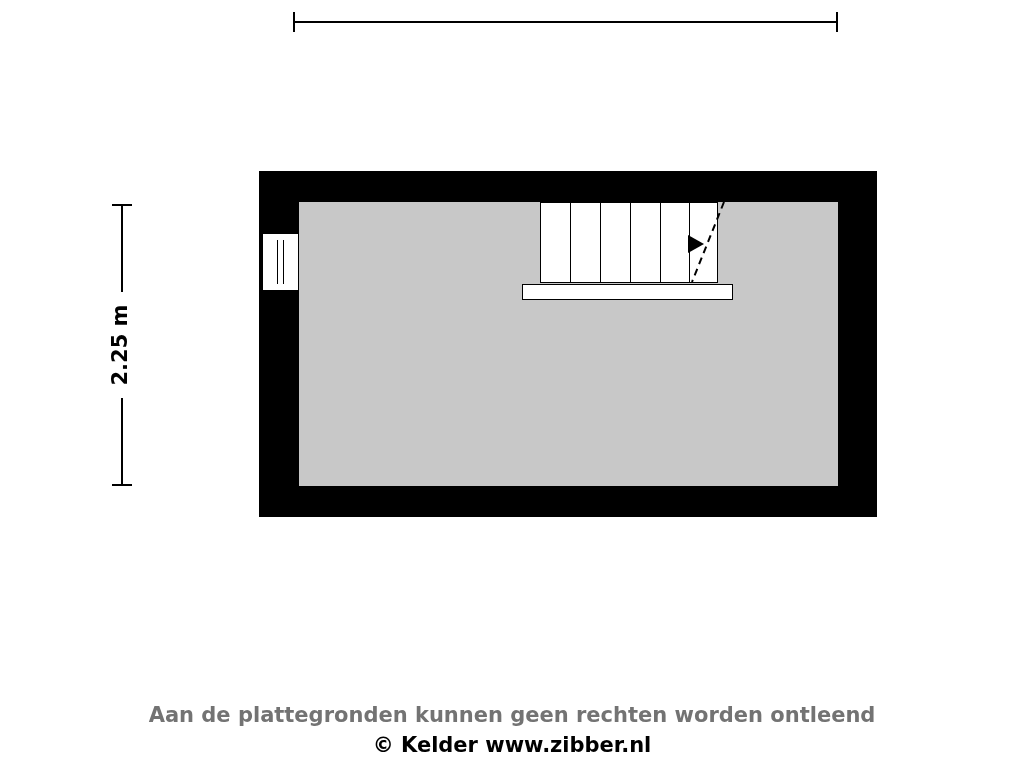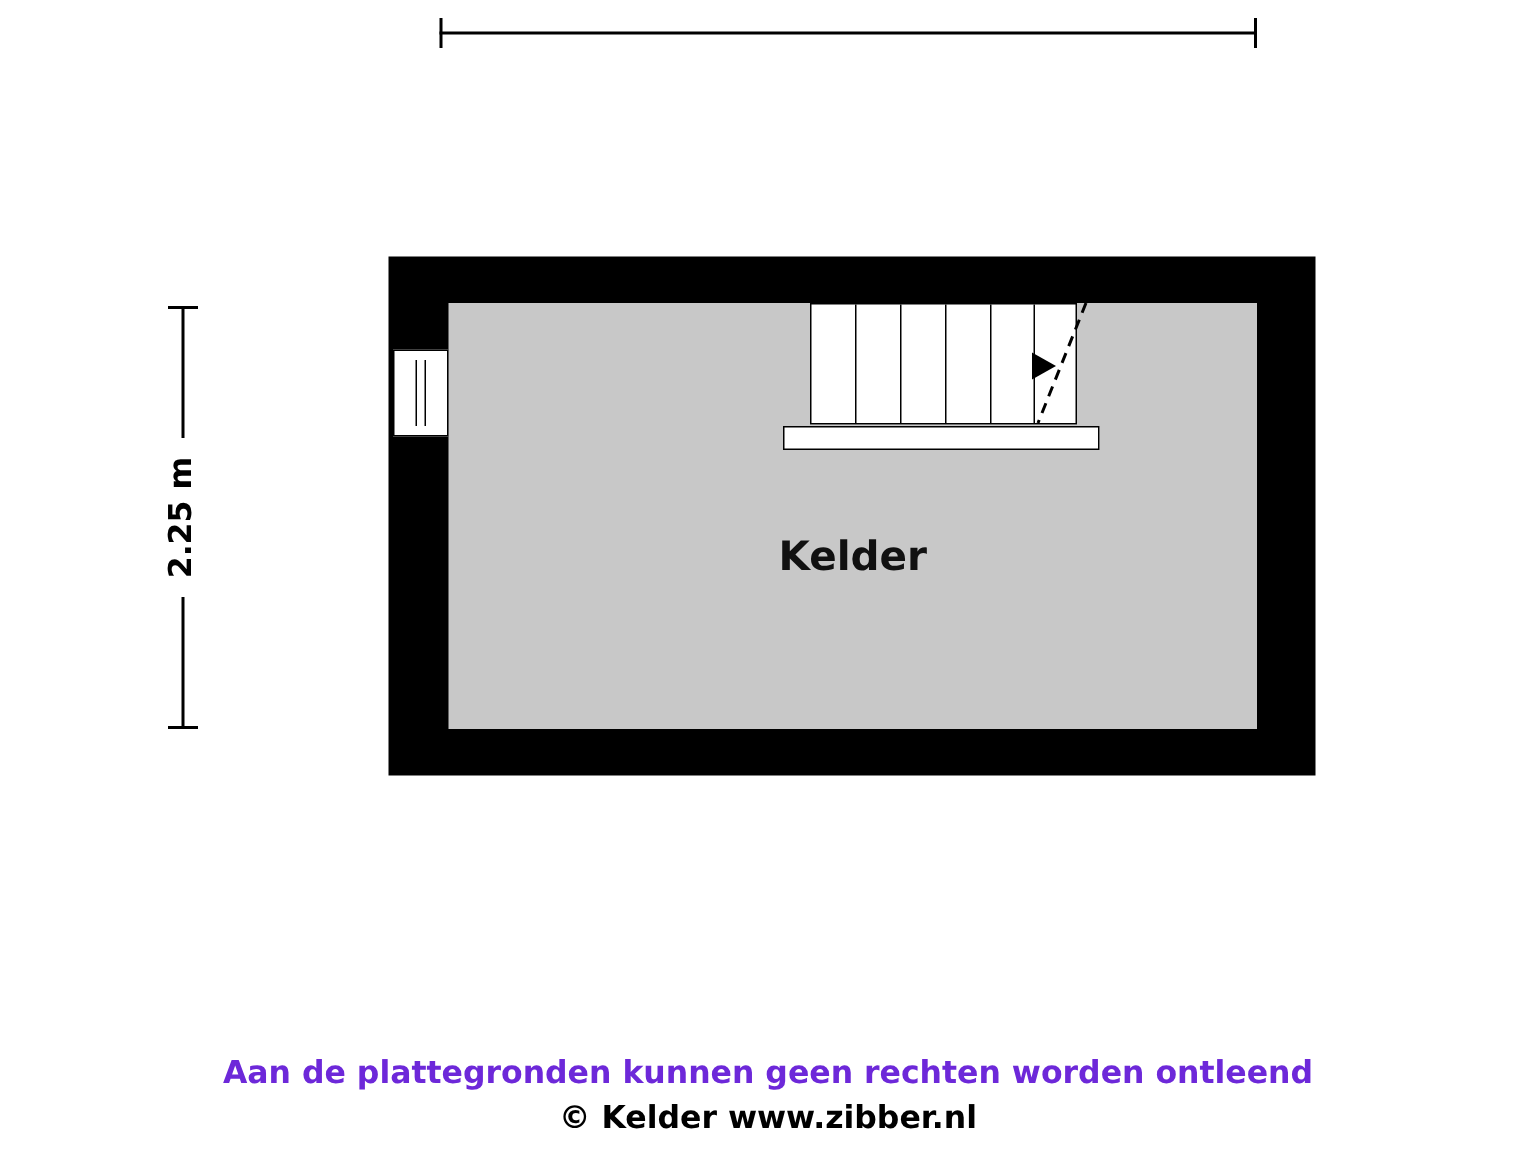--- a/index.html
+++ b/index.html
@@ -222,21 +222,21 @@
     position: absolute;
     left: 0;
     top: 700px;
     width: 100%;
     text-align: center;
   }
   #footer .line1 {
     font-size: 21px;
     font-weight: bold;
     line-height: 30px;
-    color: #6d28d9;
+    color: #737373;
   }
   #footer .line2 {
     font-size: 21px;
     font-weight: bold;
     line-height: 30px;
     color: #000;
   }
 </style>
 </head>
 <body>
@@ -274,19 +274,18 @@
     </div>
     <div class="diag">
       <svg width="64" height="82" viewBox="0 0 64 82">
         <line x1="36" y1="0" x2="4" y2="80" stroke="#000" stroke-width="2" stroke-dasharray="7,5"></line>
       </svg>
     </div>
     <div class="arrow"></div>
     <div class="landing"></div>
   </div>
 
-  <div id="room-label">Kelder</div>
 </div>
 
 <div id="footer">
   <div class="line1">Aan de plattegronden kunnen geen rechten worden ontleend</div>
   <div class="line2">© Kelder www.zibber.nl</div>
 </div>
 
 </body></html>

